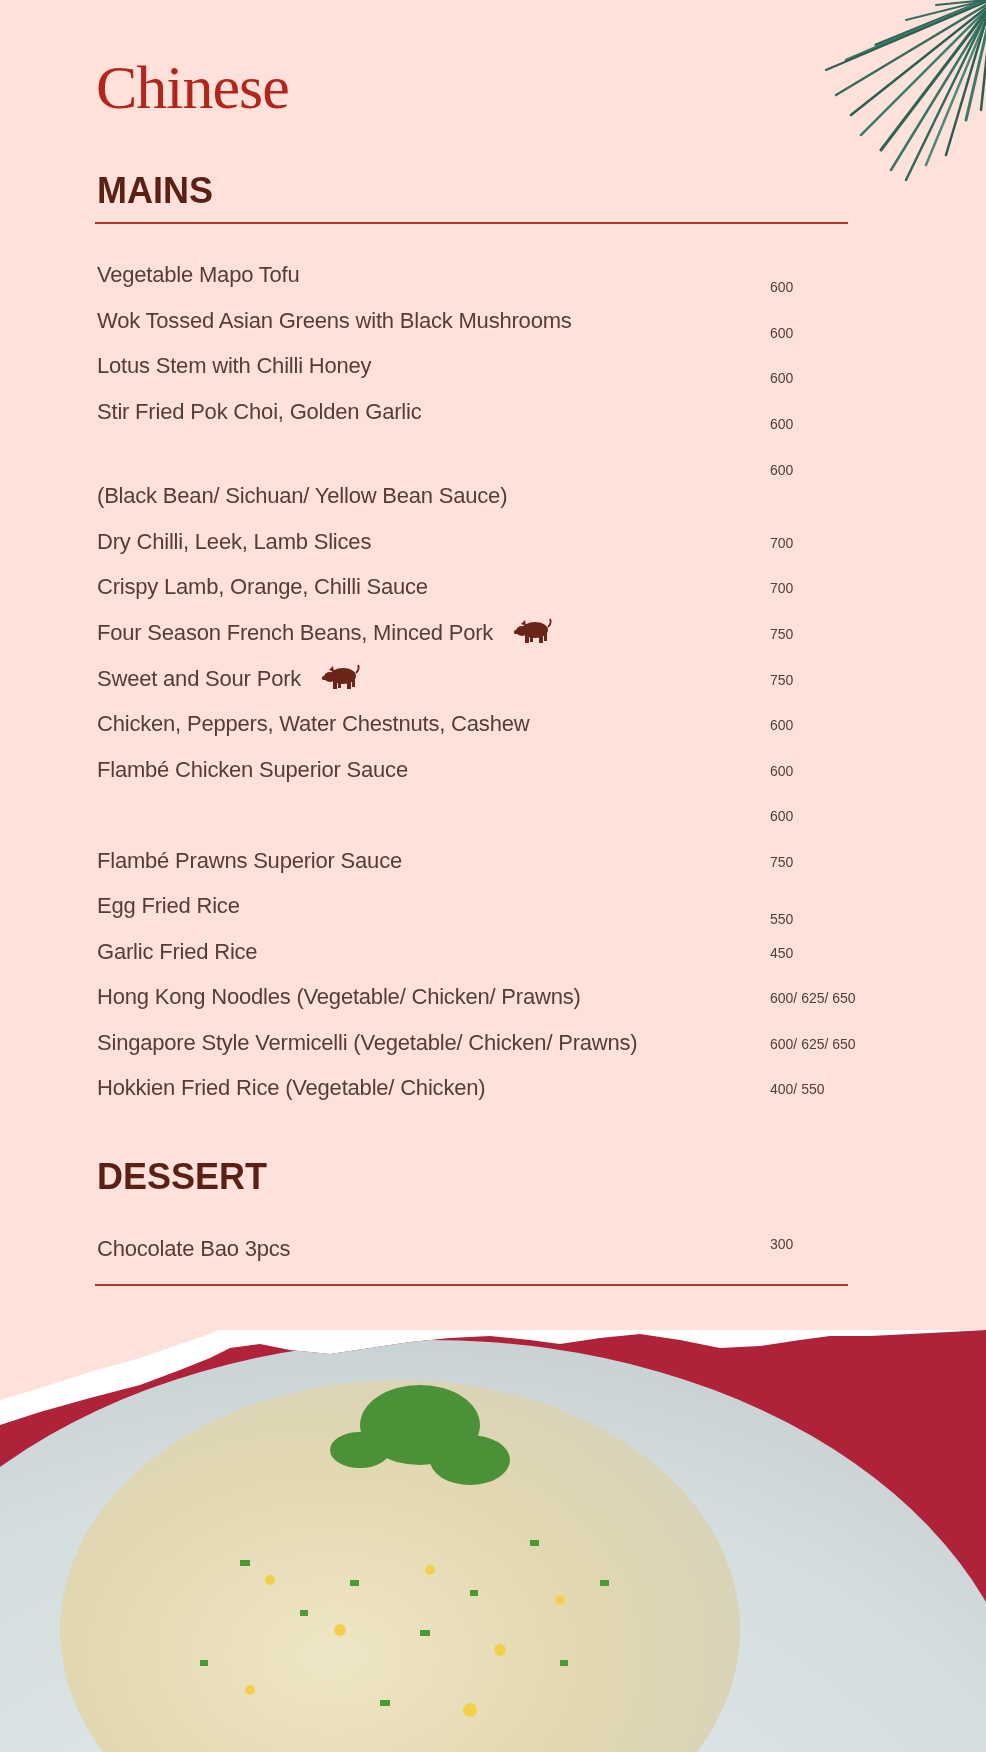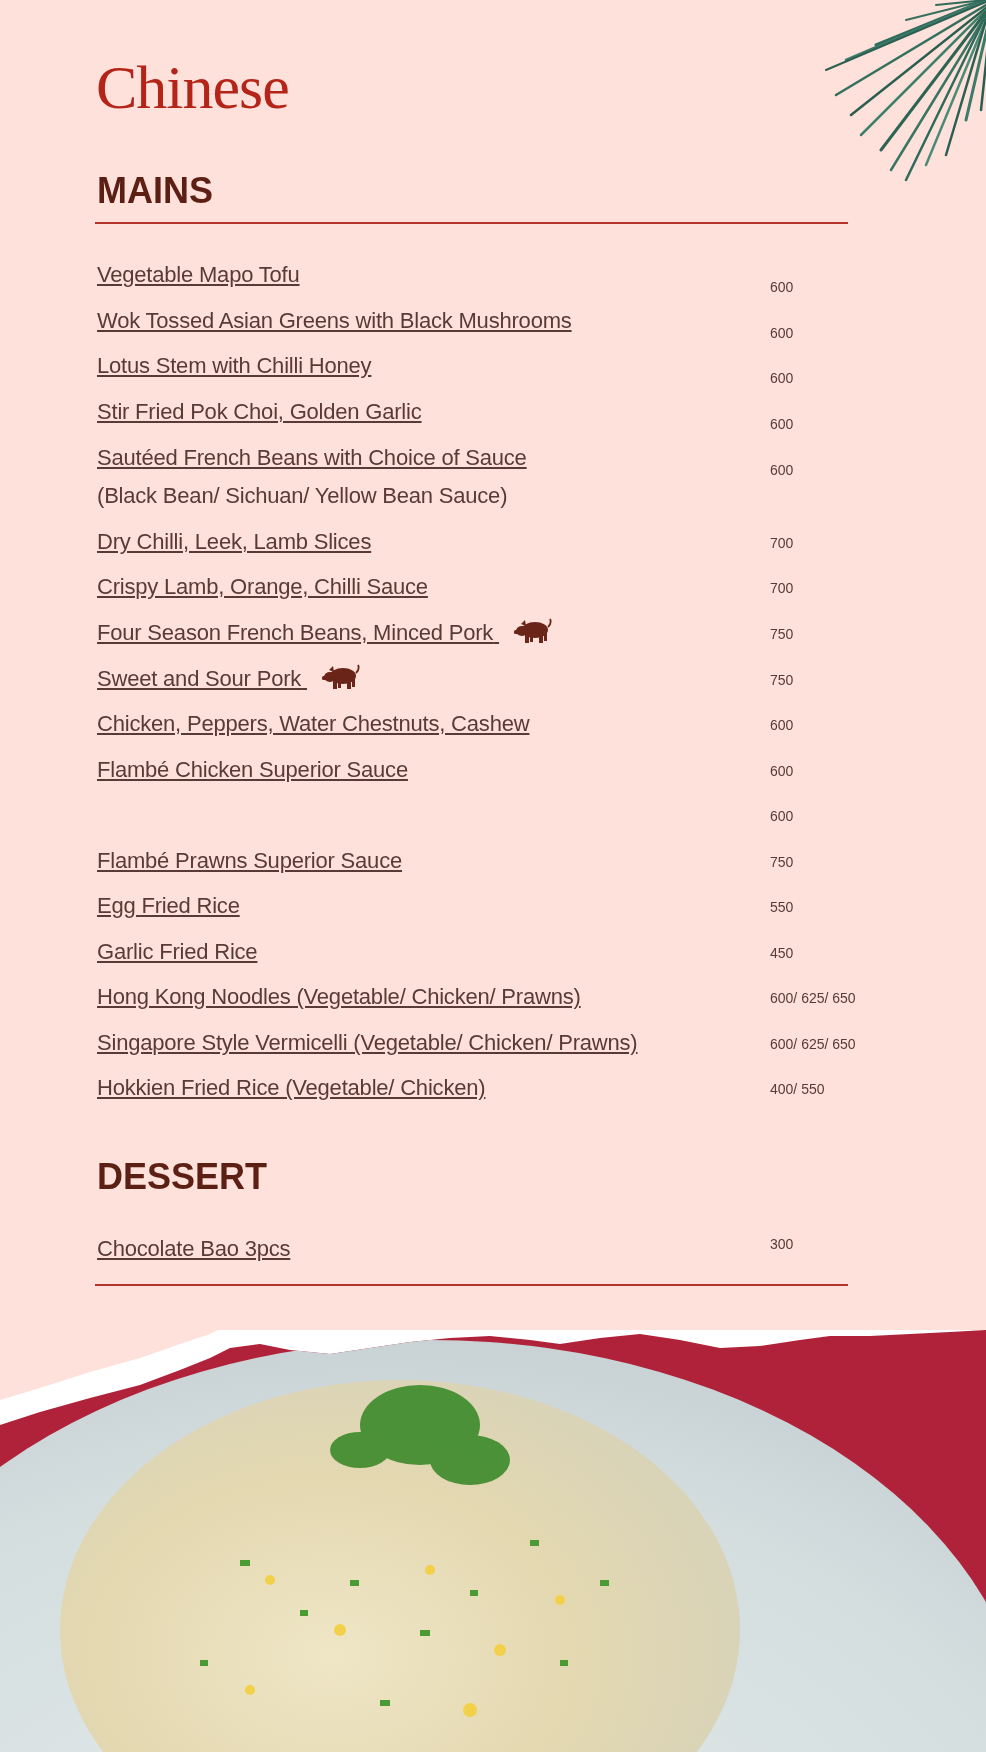--- a/index.html
+++ b/index.html
@@ -25,21 +25,20 @@
       position: absolute; left: 95px; width: 753px; height: 2px;
       background: #b2342a;
     }
     .item {
       position: absolute; left: 97px; width: 850px; height: 40px;
     }
     .item-name {
       position: absolute; left: 0; top: 0;
       font-size: 22px; color: #5a3a35; white-space: nowrap;
       letter-spacing: -0.2px;
-      text-decoration: underline;
     }
     .item-name2 {
       position: absolute; left: 0; top: 38px;
       font-size: 22px; color: #5a3a35; white-space: nowrap;
       letter-spacing: -0.2px;
     }
     .item-price {
       position: absolute; left: 673px;
       font-size: 14px; color: #5a3a35; white-space: nowrap;
     }
@@ -92,21 +91,20 @@
 </div>
 <div class="item" style="top:353px;">
   <span class="item-name">Lotus Stem with Chilli Honey</span>
   <span class="item-price" style="top:17px;">600</span>
 </div>
 <div class="item" style="top:399px;">
   <span class="item-name">Stir Fried Pok Choi, Golden Garlic</span>
   <span class="item-price" style="top:17px;">600</span>
 </div>
 <div class="item" style="top:445px; height:80px;">
-  <span class="item-name">Sautéed French Beans with Choice of Sauce</span>
   <span class="item-name2">(Black Bean/ Sichuan/ Yellow Bean Sauce)</span>
   <span class="item-price" style="top:17px;">600</span>
 </div>
 <div class="item" style="top:529px;">
   <span class="item-name">Dry Chilli, Leek, Lamb Slices</span>
   <span class="item-price" style="top:6px;">700</span>
 </div>
 <div class="item" style="top:574px;">
   <span class="item-name">Crispy Lamb, Orange, Chilli Sauce</span>
   <span class="item-price" style="top:6px;">700</span>
@@ -159,21 +157,21 @@
 </div>
 <div class="item" style="top:802px;">
   <span class="item-price" style="top:6px;">600</span>
 </div>
 <div class="item" style="top:848px;">
   <span class="item-name">Flambé Prawns Superior Sauce</span>
   <span class="item-price" style="top:6px;">750</span>
 </div>
 <div class="item" style="top:893px;">
   <span class="item-name">Egg Fried Rice</span>
-  <span class="item-price" style="top:6px;">550</span>
+  <span class="item-price" style="top:18px;">550</span>
 </div>
 <div class="item" style="top:939px;">
   <span class="item-name">Garlic Fried Rice</span>
   <span class="item-price" style="top:6px;">450</span>
 </div>
 <div class="item" style="top:984px;">
   <span class="item-name">Hong Kong Noodles (Vegetable/ Chicken/ Prawns)</span>
   <span class="item-price" style="top:6px;">600/ 625/ 650</span>
 </div>
 <div class="item" style="top:1030px;">

